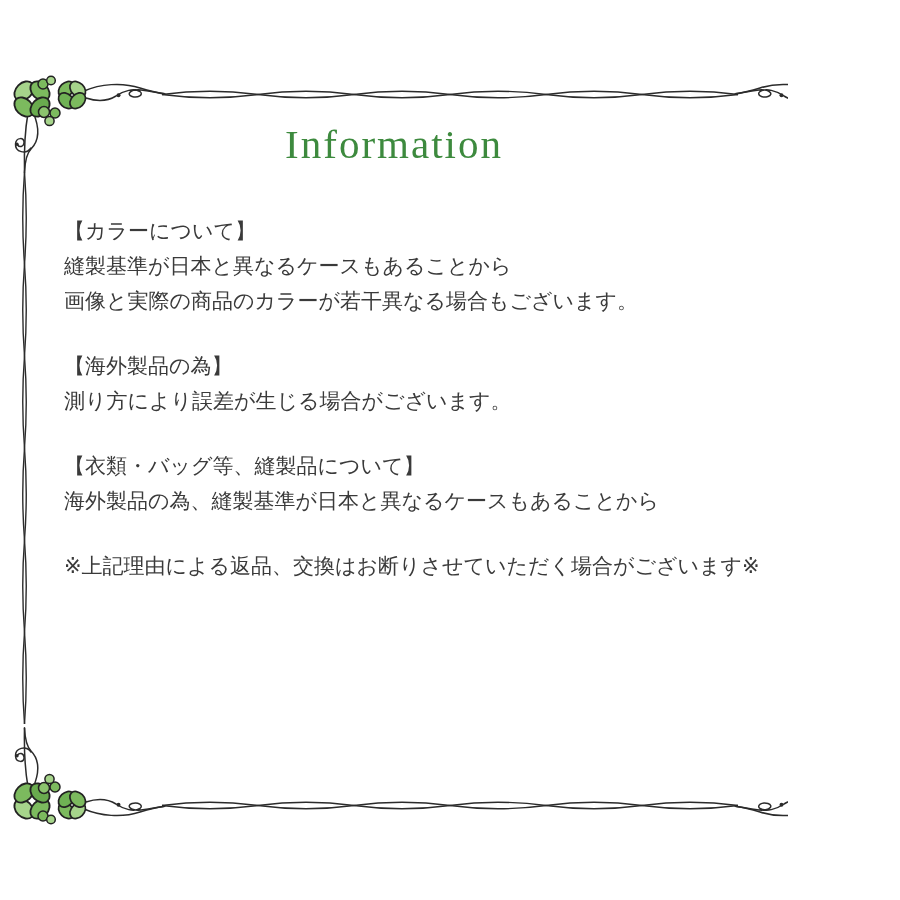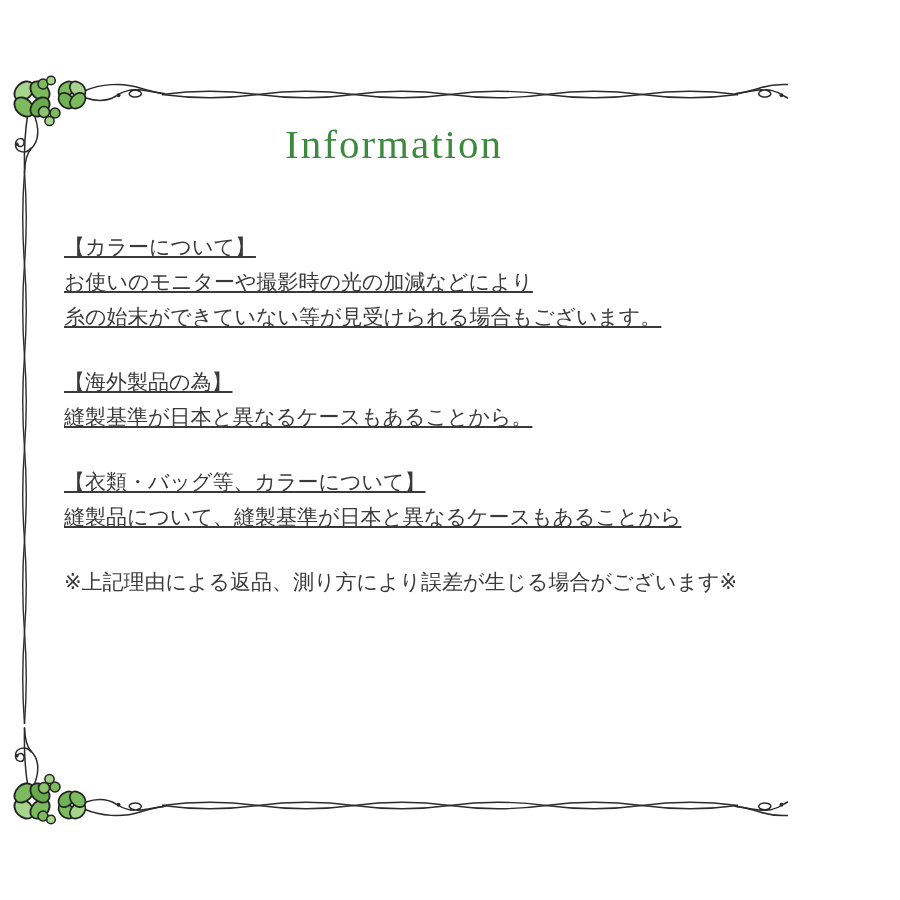--- a/index.html
+++ b/index.html
@@ -11,21 +11,21 @@
   .title{
     position:absolute;top:120px;left:0;width:100%;text-align:center;margin:0;
     font-family:"Liberation Serif","DejaVu Serif",serif;
     font-size:41px;font-weight:500;letter-spacing:2px;color:#3d8a3e;
   }
   .content{
     position:absolute;left:64px;top:213px;width:792px;
     color:#3a3a3a;font-size:21px;line-height:35px;
   }
   .content p{margin:0;padding:0;white-space:nowrap;}
-  .section{margin:16px 0 30px 0;text-decoration:underline;}
+  .section{margin:0 0 30px 0;}
   .note{margin:0;}
 </style>
 </head>
 <body>
 
 <div class="page">
 
   <svg class="border-svg" viewBox="0 0 900 900" aria-hidden="true">
     <defs>
       <g id="corner">
@@ -87,30 +87,30 @@
     <use href="#corner" transform="translate(0,900) scale(1,-1)"></use>
     <use href="#corner" transform="translate(900,900) scale(-1,-1)"></use>
   </svg>
 
   <h1 class="title">Information</h1>
 
   <div class="content">
 
     <section class="section">
       <p>【カラーについて】</p>
-      <p>お使いのモニターや撮影時の光の加減などにより</p>
-      <p>糸の始末ができていない等が見受けられる場合もございます。</p>
+      <p>縫製基準が日本と異なるケースもあることから</p>
+      <p>画像と実際の商品のカラーが若干異なる場合もございます。</p>
     </section>
 
     <section class="section">
       <p>【海外製品の為】</p>
-      <p>縫製基準が日本と異なるケースもあることから。</p>
+      <p>測り方により誤差が生じる場合がございます。</p>
     </section>
 
     <section class="section">
-      <p>【衣類・バッグ等、カラーについて】</p>
-      <p>縫製品について、縫製基準が日本と異なるケースもあることから</p>
+      <p>【衣類・バッグ等、縫製品について】</p>
+      <p>海外製品の為、縫製基準が日本と異なるケースもあることから</p>
     </section>
 
-    <p class="note">※上記理由による返品、測り方により誤差が生じる場合がございます※</p>
+    <p class="note">※上記理由による返品、交換はお断りさせていただく場合がございます※</p>
   </div>
 
 </div>
 
 </body></html>

